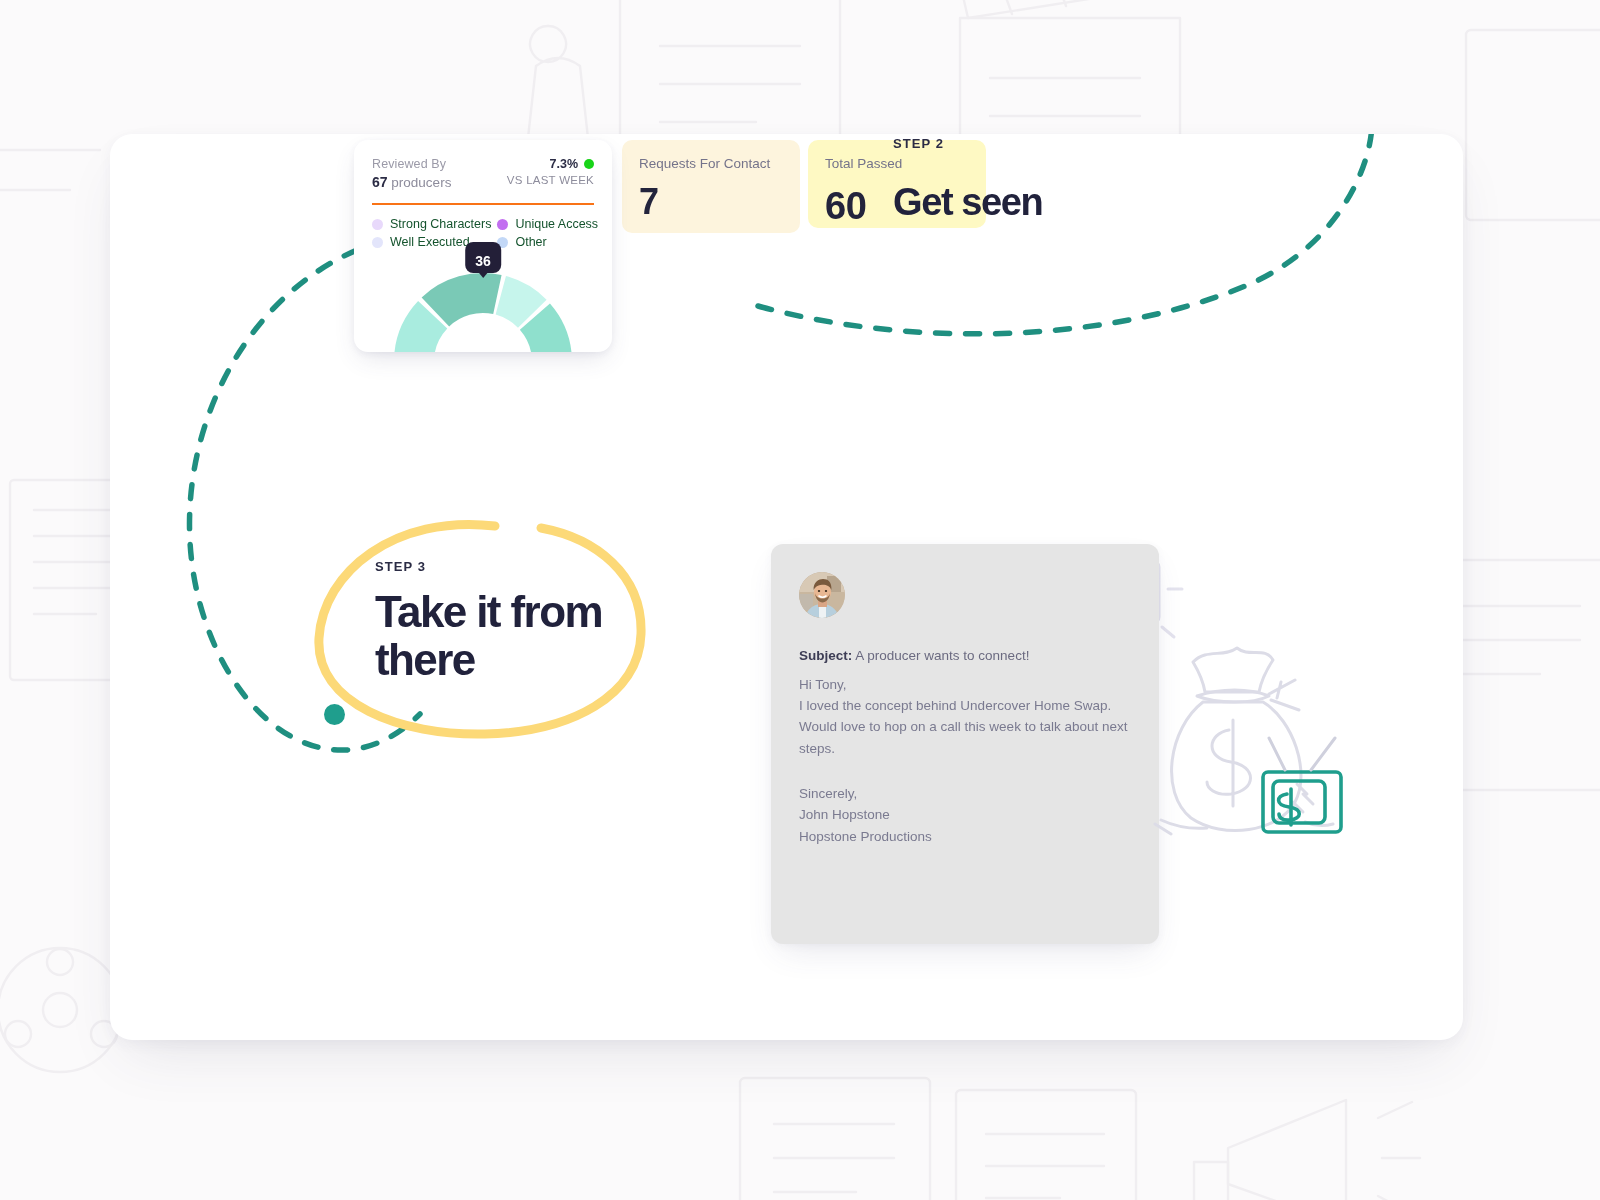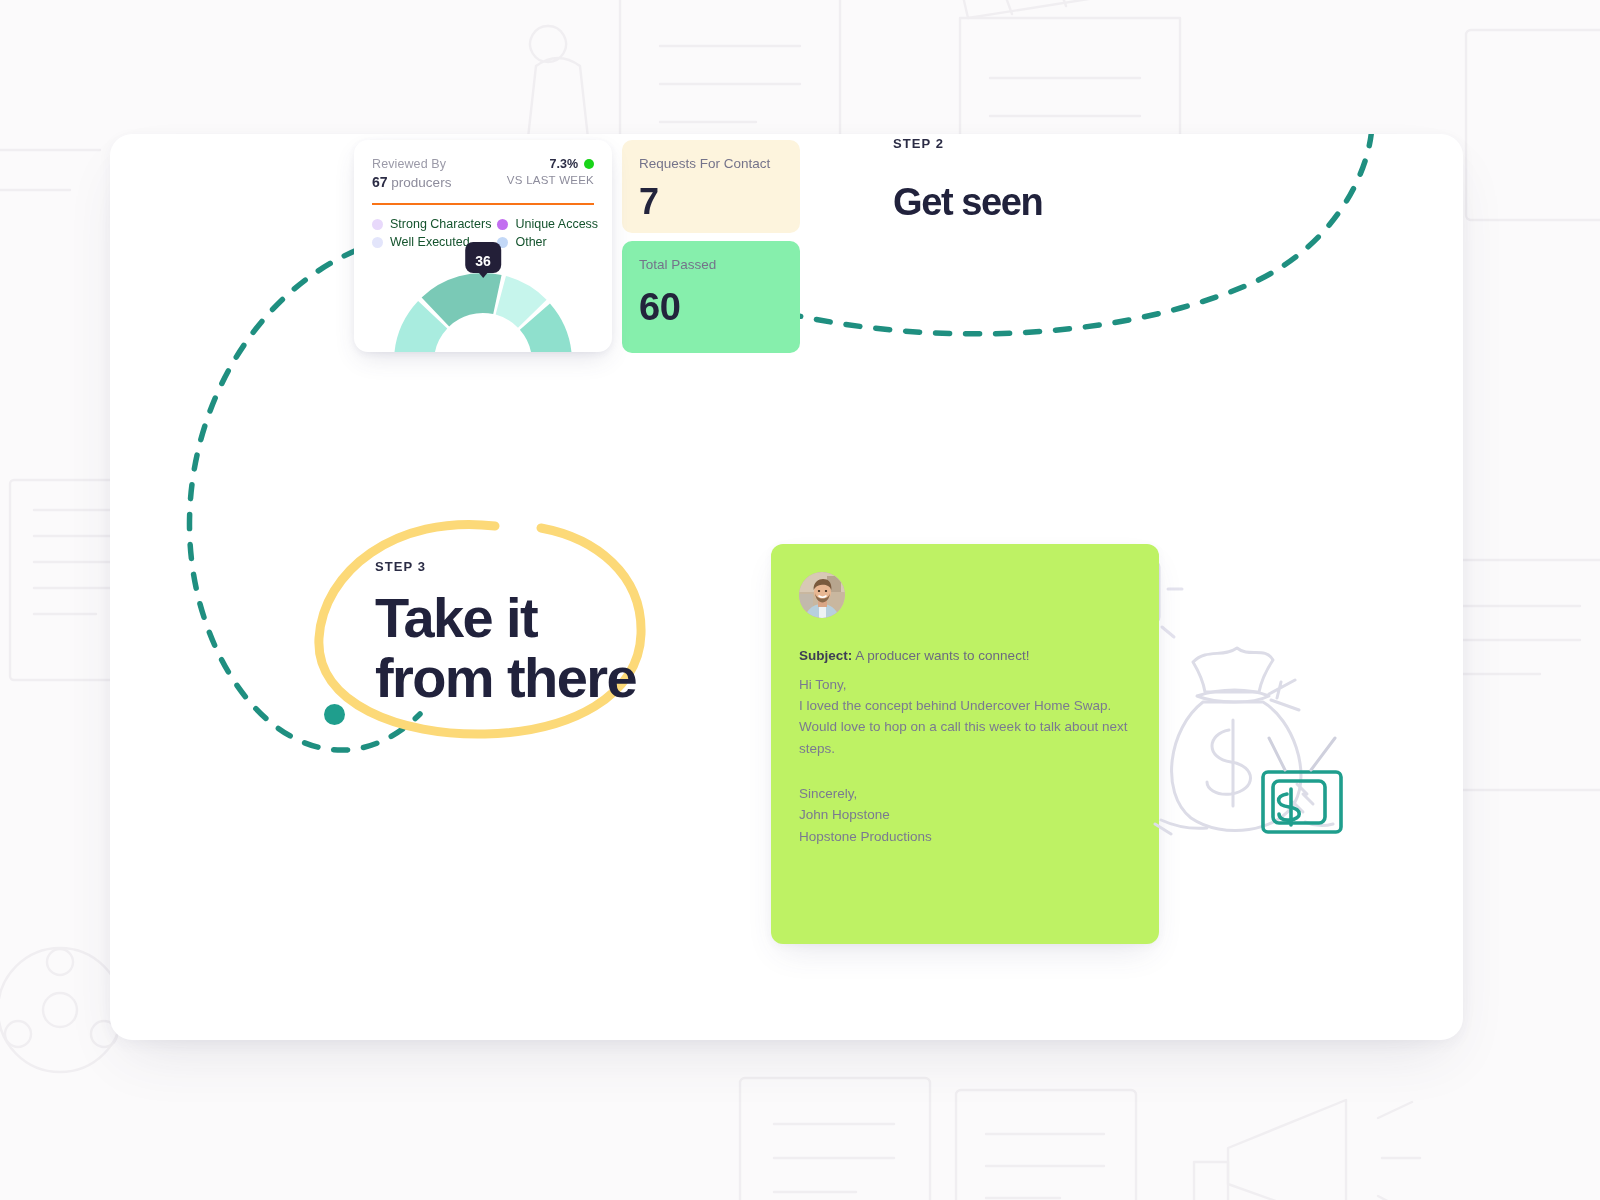--- a/index.html
+++ b/index.html
@@ -165,29 +165,29 @@
     position: absolute;
     left: 50%;
     margin-left: -5px;
     bottom: -5px;
     width: 0; height: 0;
     border-left: 5px solid transparent;
     border-right: 5px solid transparent;
     border-top: 6px solid #231f38;
   }
 
-  .kpi-col { display: flex; flex-direction: column; gap: 8px; }
+  .kpi-col { display: flex; flex-direction: row; gap: 8px; }
 
   .kpi-card {
     width: 178px;
     border-radius: 10px;
     padding: 15px 17px 18px 17px;
   }
   #requests-card { background: #fdf4dd; height: 93px; }
-  #passed-card   { background: #86efac; height: 112px; }
+  #passed-card   { background: #fef9c3; height: 88px; }
 
   .kpi-label {
     font-size: 13.5px;
     color: #74738a;
     line-height: 1.3;
   }
   .kpi-value {
     font-size: 36px;
     font-weight: 700;
     color: #23243c;
@@ -231,21 +231,21 @@
     left: -66px;
     top: -47px;
     width: 340px;
     height: 230px;
     pointer-events: none;
   }
   #step3-eyebrow { position: relative; z-index: 2; }
   #step3-title {
     position: relative;
     z-index: 2;
-    font-size: 56px;
+    font-size: 44px;
     font-weight: 700;
     color: #21223c;
     letter-spacing: -1.6px;
     line-height: 1.08;
     margin-top: 14px;
     max-width: 290px;
   }
   #teal-endpoint {
     position: absolute;
     left: -51px;
@@ -256,21 +256,21 @@
     z-index: 3;
   }
 
   
   #email-card {
     position: absolute;
     left: 661px;
     top: 410px;
     width: 388px;
     height: 400px;
-    background: #bef264;
+    background: #e5e5e5;
     border-radius: 12px;
     box-shadow: 0 14px 34px -10px rgba(70,70,110,.14),
                 0 2px 8px rgba(70,70,110,.05);
     padding: 28px 28px 0 28px;
     z-index: 4;
   }
   #avatar {
     width: 46px; height: 46px;
     border-radius: 50%;
     overflow: hidden;

